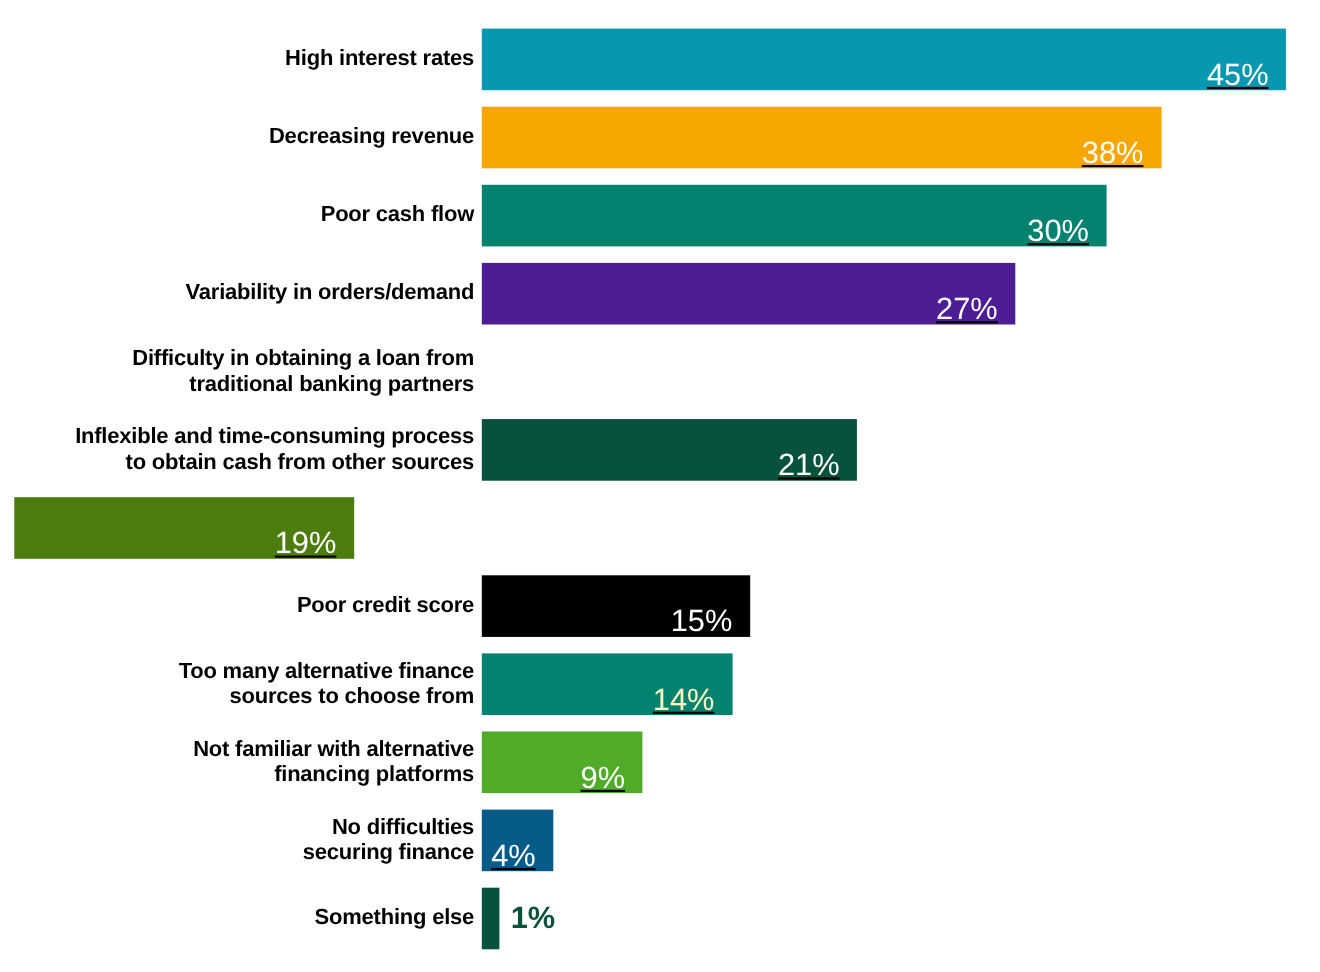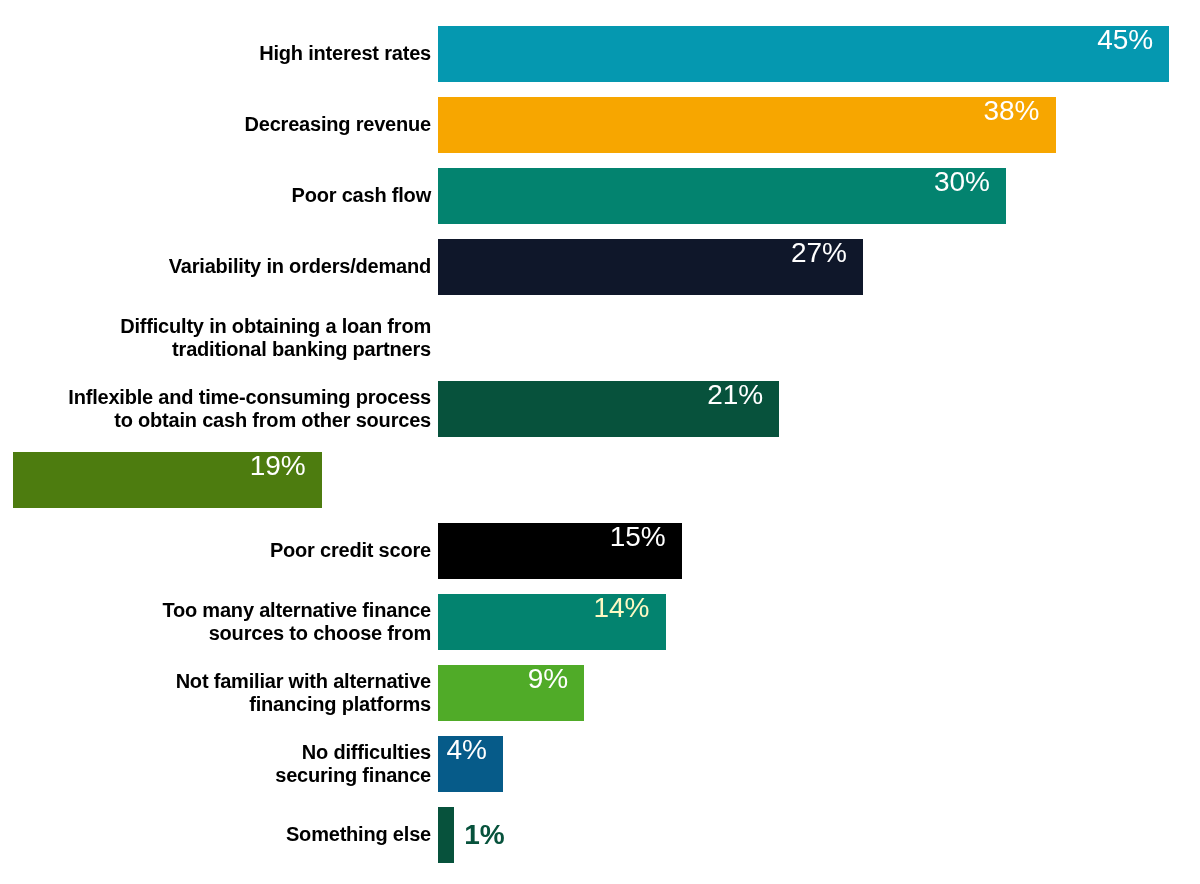--- a/index.html
+++ b/index.html
@@ -56,24 +56,25 @@
     position: relative;
     flex: 1 1 auto;
     height: 56px;
     display: flex;
     align-items: center;
   }
 
   .bar {
     height: 56px;
     display: flex;
-    align-items: flex-start;
+    align-items: flex-end;
     justify-content: flex-end;
     box-sizing: border-box;
     padding-right: 16px;
+    text-decoration: underline;
   }
 
   .bar-value {
     font-family: "Liberation Sans", sans-serif;
     font-weight: normal;
     font-size: 28px;
     line-height: 28px;
     color: #ffffff;
     white-space: nowrap;
   }
@@ -118,21 +119,21 @@
         <div class="cat-label">Poor cash flow</div>
         <div class="bar-area">
           <div class="bar" style="background: rgb(3, 131, 111); width: 568px;">
             <span class="bar-value" style="color: rgb(255, 255, 255);">30%</span>
           </div>
         </div>
       </div>
       <div class="bar-row">
         <div class="cat-label">Variability in orders/demand</div>
         <div class="bar-area">
-          <div class="bar" style="background: #0f172a; width: 425px;">
+          <div class="bar" style="background: #4c1d95; width: 485px;">
             <span class="bar-value" style="color: rgb(255, 255, 255);">27%</span>
           </div>
         </div>
       </div>
       <div class="bar-row">
         <div class="cat-label">Difficulty in obtaining a loan from
 traditional banking partners</div>
       </div>
       <div class="bar-row">
         <div class="cat-label">Inflexible and time-consuming process

